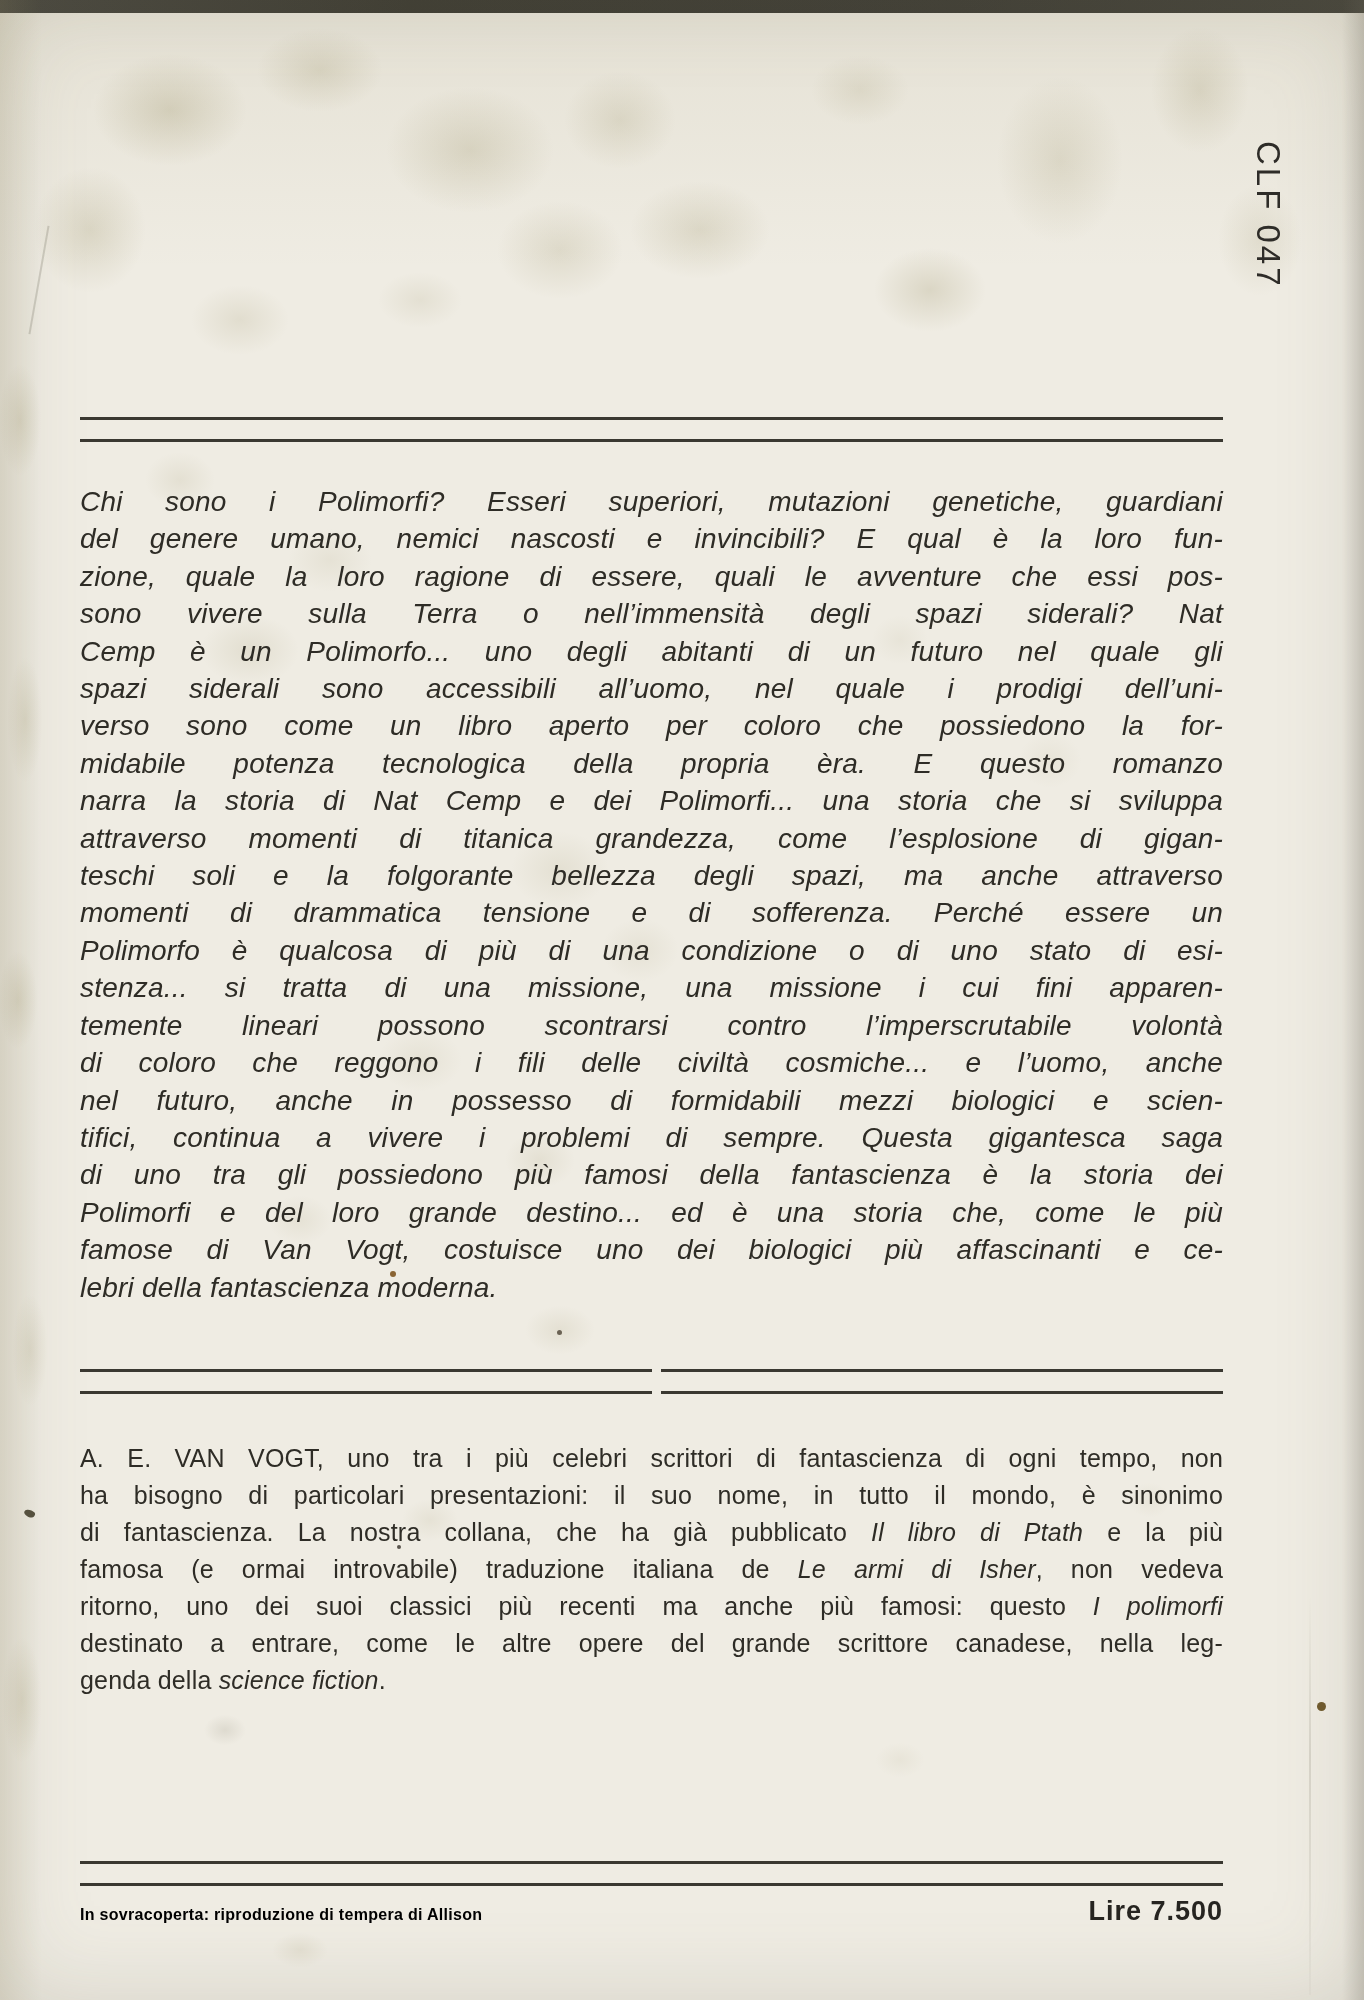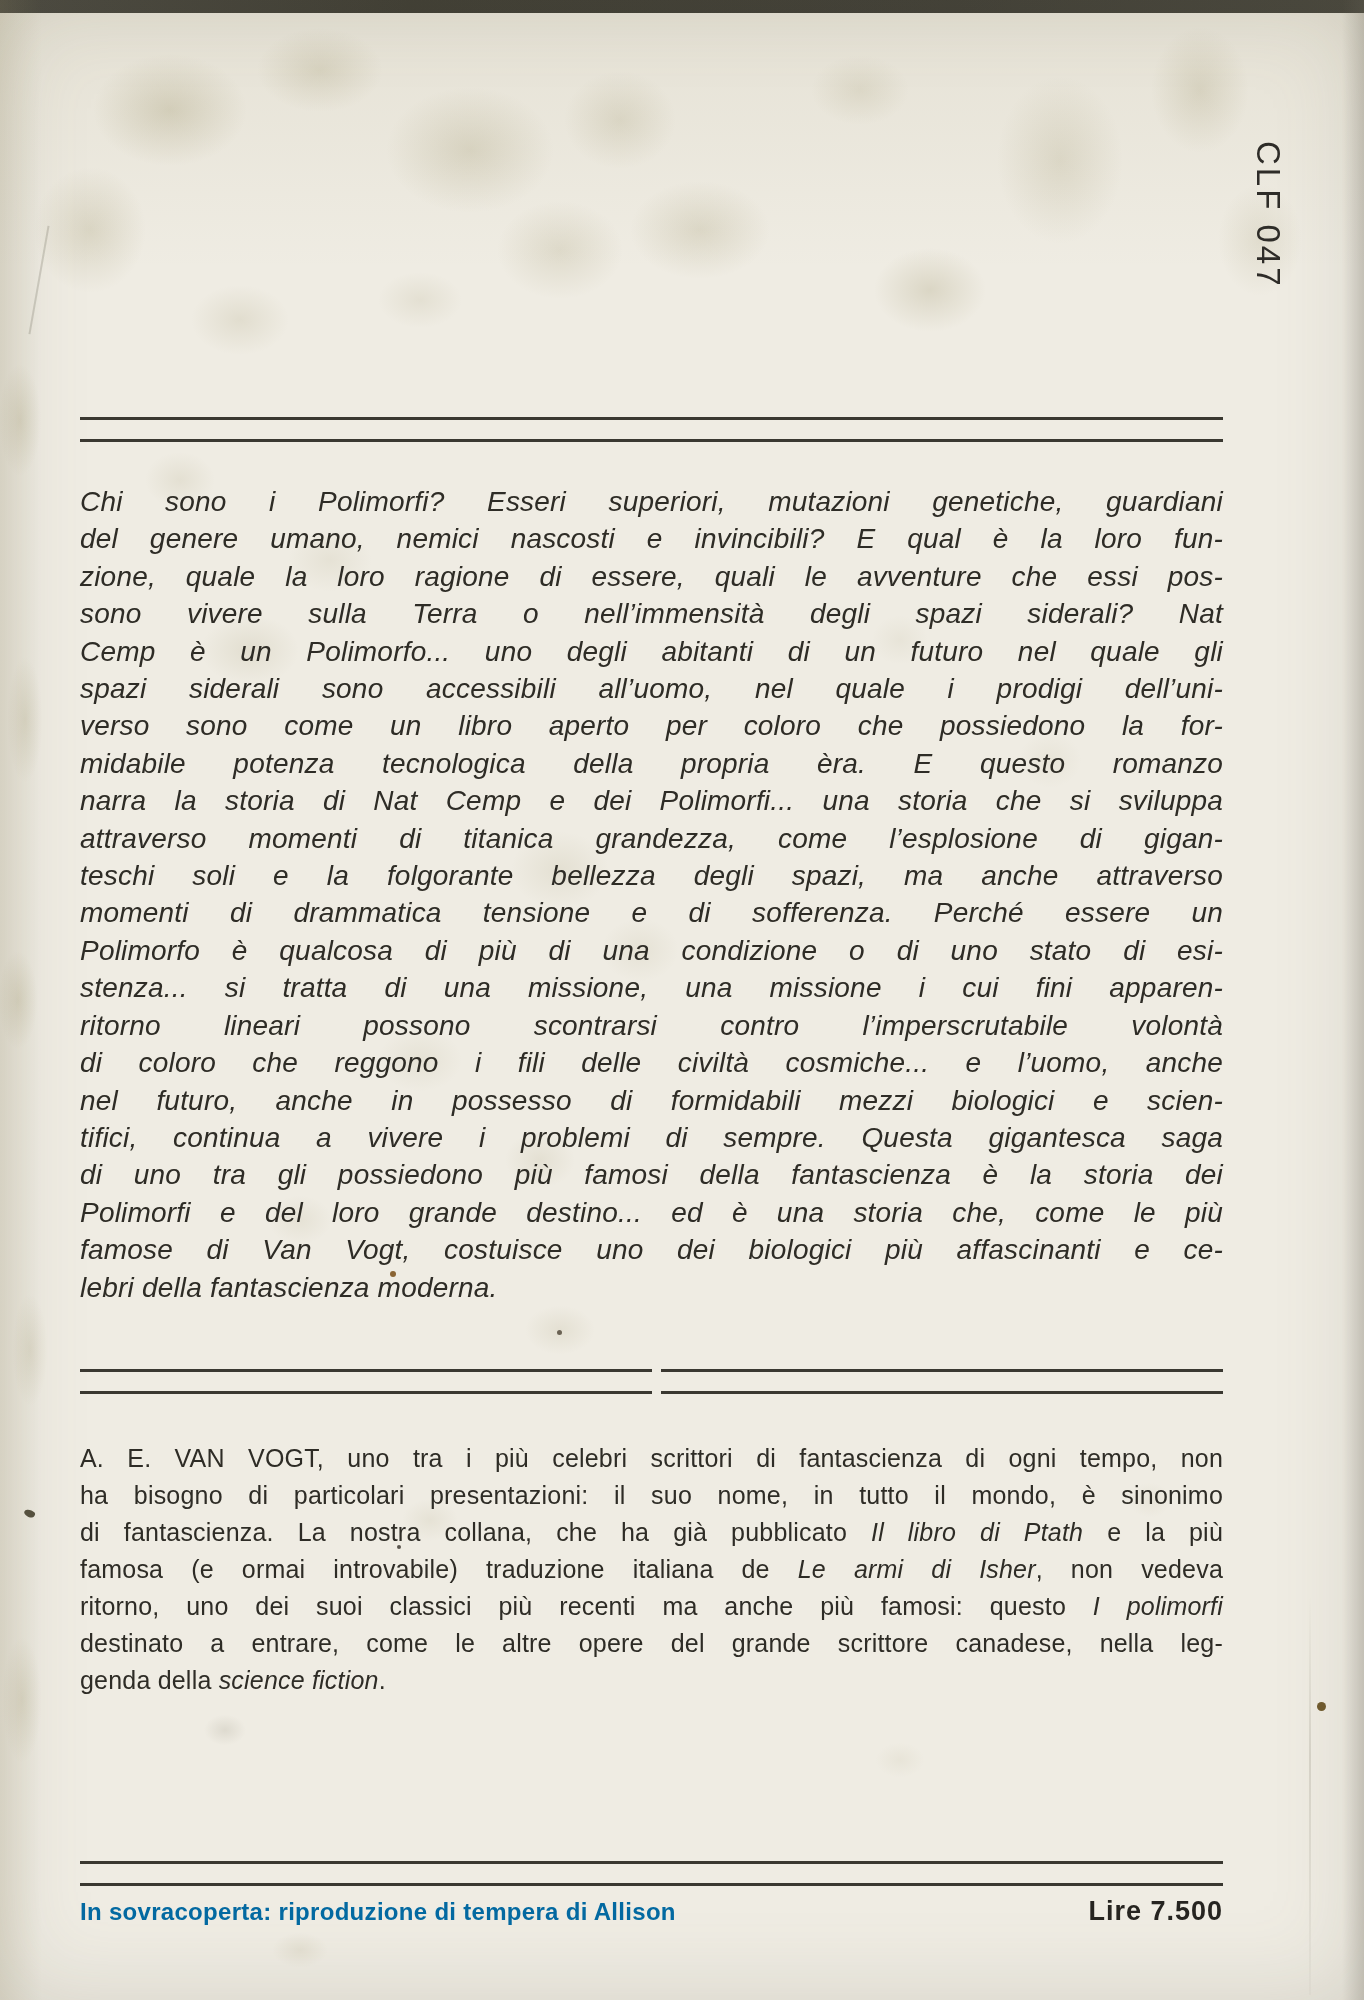--- a/index.html
+++ b/index.html
@@ -93,21 +93,21 @@
     color:var(--ink,#2e2c26);
   }
   .tline{text-align:justify;text-align-last:justify;-moz-text-align-last:justify;}
   .tline-last{text-align-last:left;-moz-text-align-last:left;}
   .it{font-style:italic;}
 
   .footer{
     position:absolute;left:80px;top:1896px;width:1143px;
     display:flex;justify-content:space-between;align-items:baseline;
   }
-  .caption{font-size:24px;font-weight:700;letter-spacing:.3px;color:#0369a1;}
+  .caption{font-size:16px;font-weight:700;letter-spacing:.3px;color:#000000;}
   .price{font-size:27px;font-weight:700;letter-spacing:1px;color:#262420;text-align:right;}
 
   .speck{position:absolute;border-radius:50%;}
   .s1{left:390px;top:1271px;width:6px;height:6px;background:#8a6433;}
   .s2{left:24px;top:1510px;width:11px;height:7px;background:#55503e;border-radius:60% 40% 50% 50%;transform:rotate(25deg);}
   .s3{left:1317px;top:1702px;width:9px;height:9px;background:#6f5a2e;}
   .s4{left:557px;top:1330px;width:5px;height:5px;background:#6a6254;}
   .s5{left:397px;top:1545px;width:4px;height:4px;background:#5a554d;}
 </style>
 </head>
@@ -136,21 +136,21 @@
       <div class="tline"><span>Cemp è un Polimorfo... uno degli abitanti di un futuro nel quale gli</span></div>
       <div class="tline"><span>spazi siderali sono accessibili all’uomo, nel quale i prodigi dell’uni-</span></div>
       <div class="tline"><span>verso sono come un libro aperto per coloro che possiedono la for-</span></div>
       <div class="tline"><span>midabile potenza tecnologica della propria èra. E questo romanzo</span></div>
       <div class="tline"><span>narra la storia di Nat Cemp e dei Polimorfi... una storia che si sviluppa</span></div>
       <div class="tline"><span>attraverso momenti di titanica grandezza, come l’esplosione di gigan-</span></div>
       <div class="tline"><span>teschi soli e la folgorante bellezza degli spazi, ma anche attraverso</span></div>
       <div class="tline"><span>momenti di drammatica tensione e di sofferenza. Perché essere un</span></div>
       <div class="tline"><span>Polimorfo è qualcosa di più di una condizione o di uno stato di esi-</span></div>
       <div class="tline"><span>stenza... si tratta di una missione, una missione i cui fini apparen-</span></div>
-      <div class="tline"><span>ritorno lineari possono scontrarsi contro l’imperscrutabile volontà</span></div>
+      <div class="tline"><span>temente lineari possono scontrarsi contro l’imperscrutabile volontà</span></div>
       <div class="tline"><span>di coloro che reggono i fili delle civiltà cosmiche... e l’uomo, anche</span></div>
       <div class="tline"><span>nel futuro, anche in possesso di formidabili mezzi biologici e scien-</span></div>
       <div class="tline"><span>tifici, continua a vivere i problemi di sempre. Questa gigantesca saga</span></div>
       <div class="tline"><span>di uno tra gli possiedono più famosi della fantascienza è la storia dei</span></div>
       <div class="tline"><span>Polimorfi e del loro grande destino... ed è una storia che, come le più</span></div>
       <div class="tline"><span>famose di Van Vogt, costuisce uno dei biologici più affascinanti e ce-</span></div>
       <div class="tline tline-last"><span>lebri della fantascienza moderna.</span></div>
     </div>
 
   <div class="rules rules-mid">

